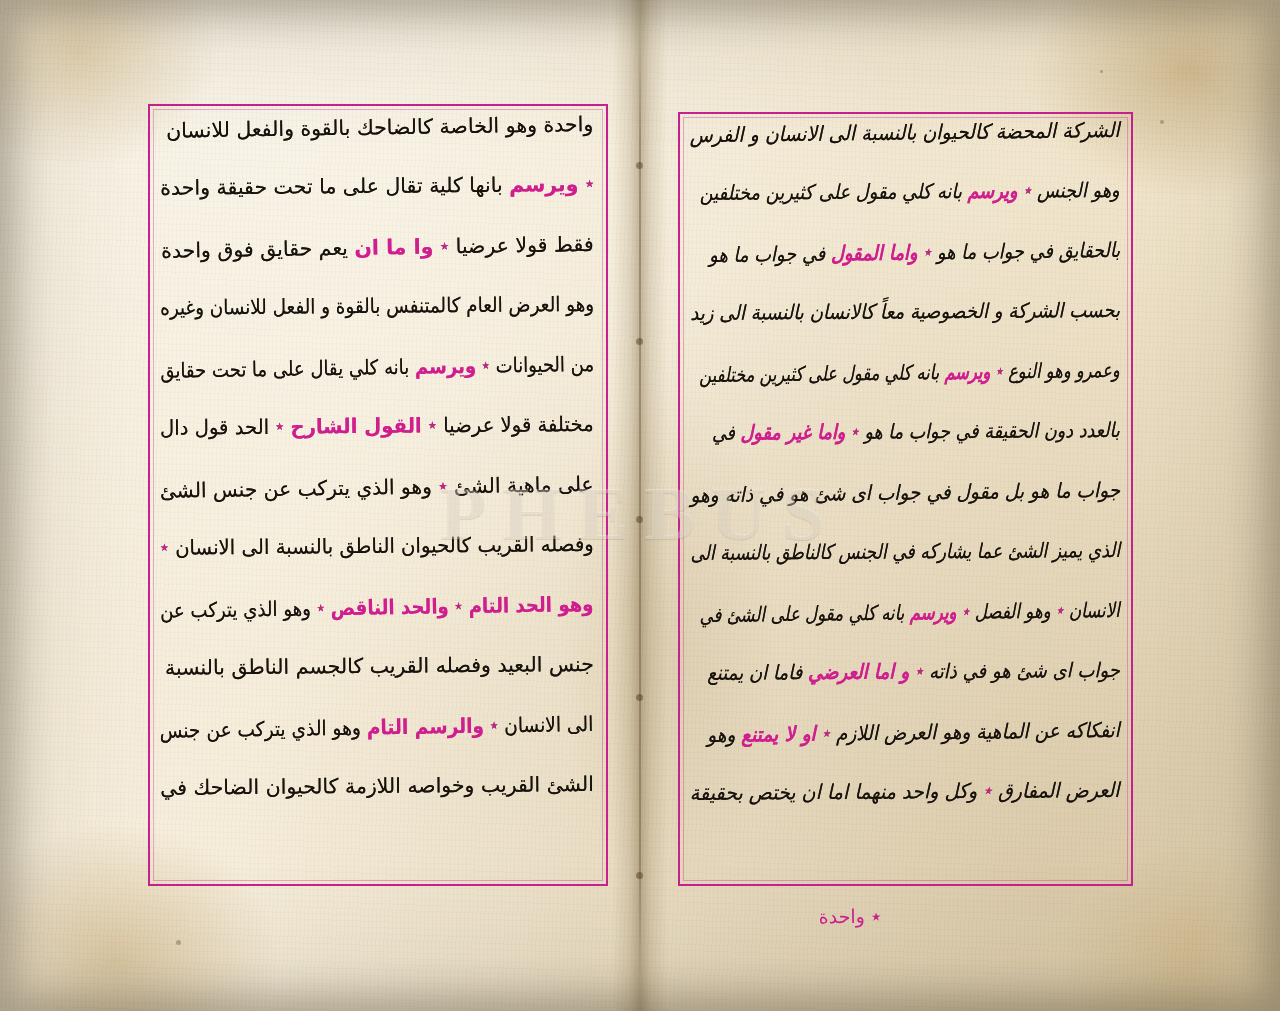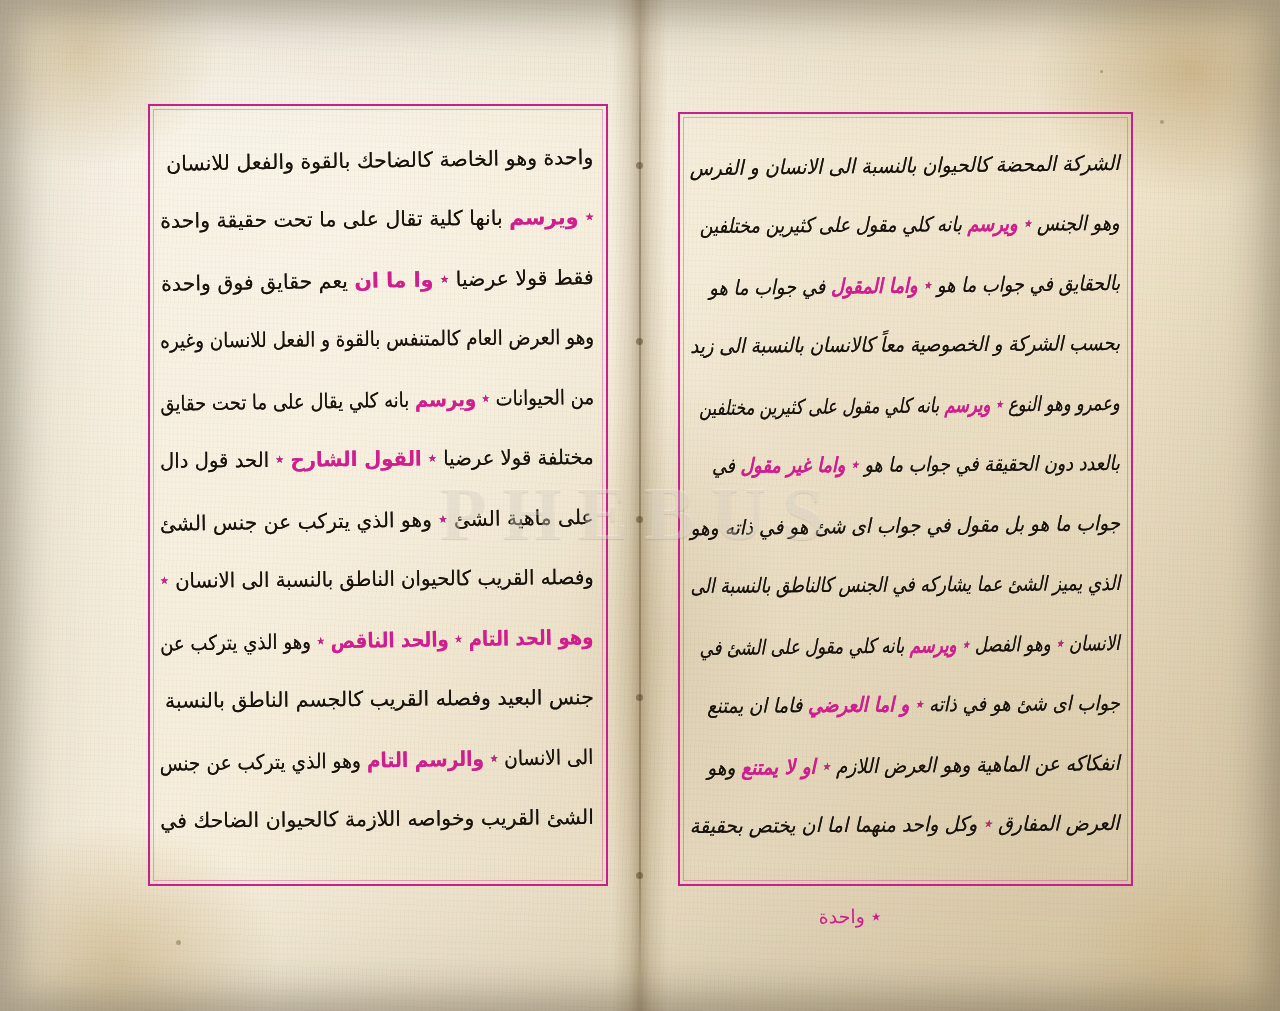--- a/index.html
+++ b/index.html
@@ -94,21 +94,20 @@
   #frame-left  { left: 148px; top: 104px; width: 460px; height: 782px; }
 
   
   .col {
     position: absolute;
     direction: rtl;
     text-align: justify;
     text-align-last: justify;
     color: #15110c;
     font-family: "DejaVu Sans", sans-serif;
-    margin-top: 33px;
   }
   #text-right { left: 690px; top: 120px; width: 430px; font-style: italic; }
   #text-left  { left: 160px; top: 114px; width: 434px; }
 
   .line {
     display: block;
     white-space: nowrap;
     font-size: 20.5px;
     line-height: 1.0;
     height: 60px;

